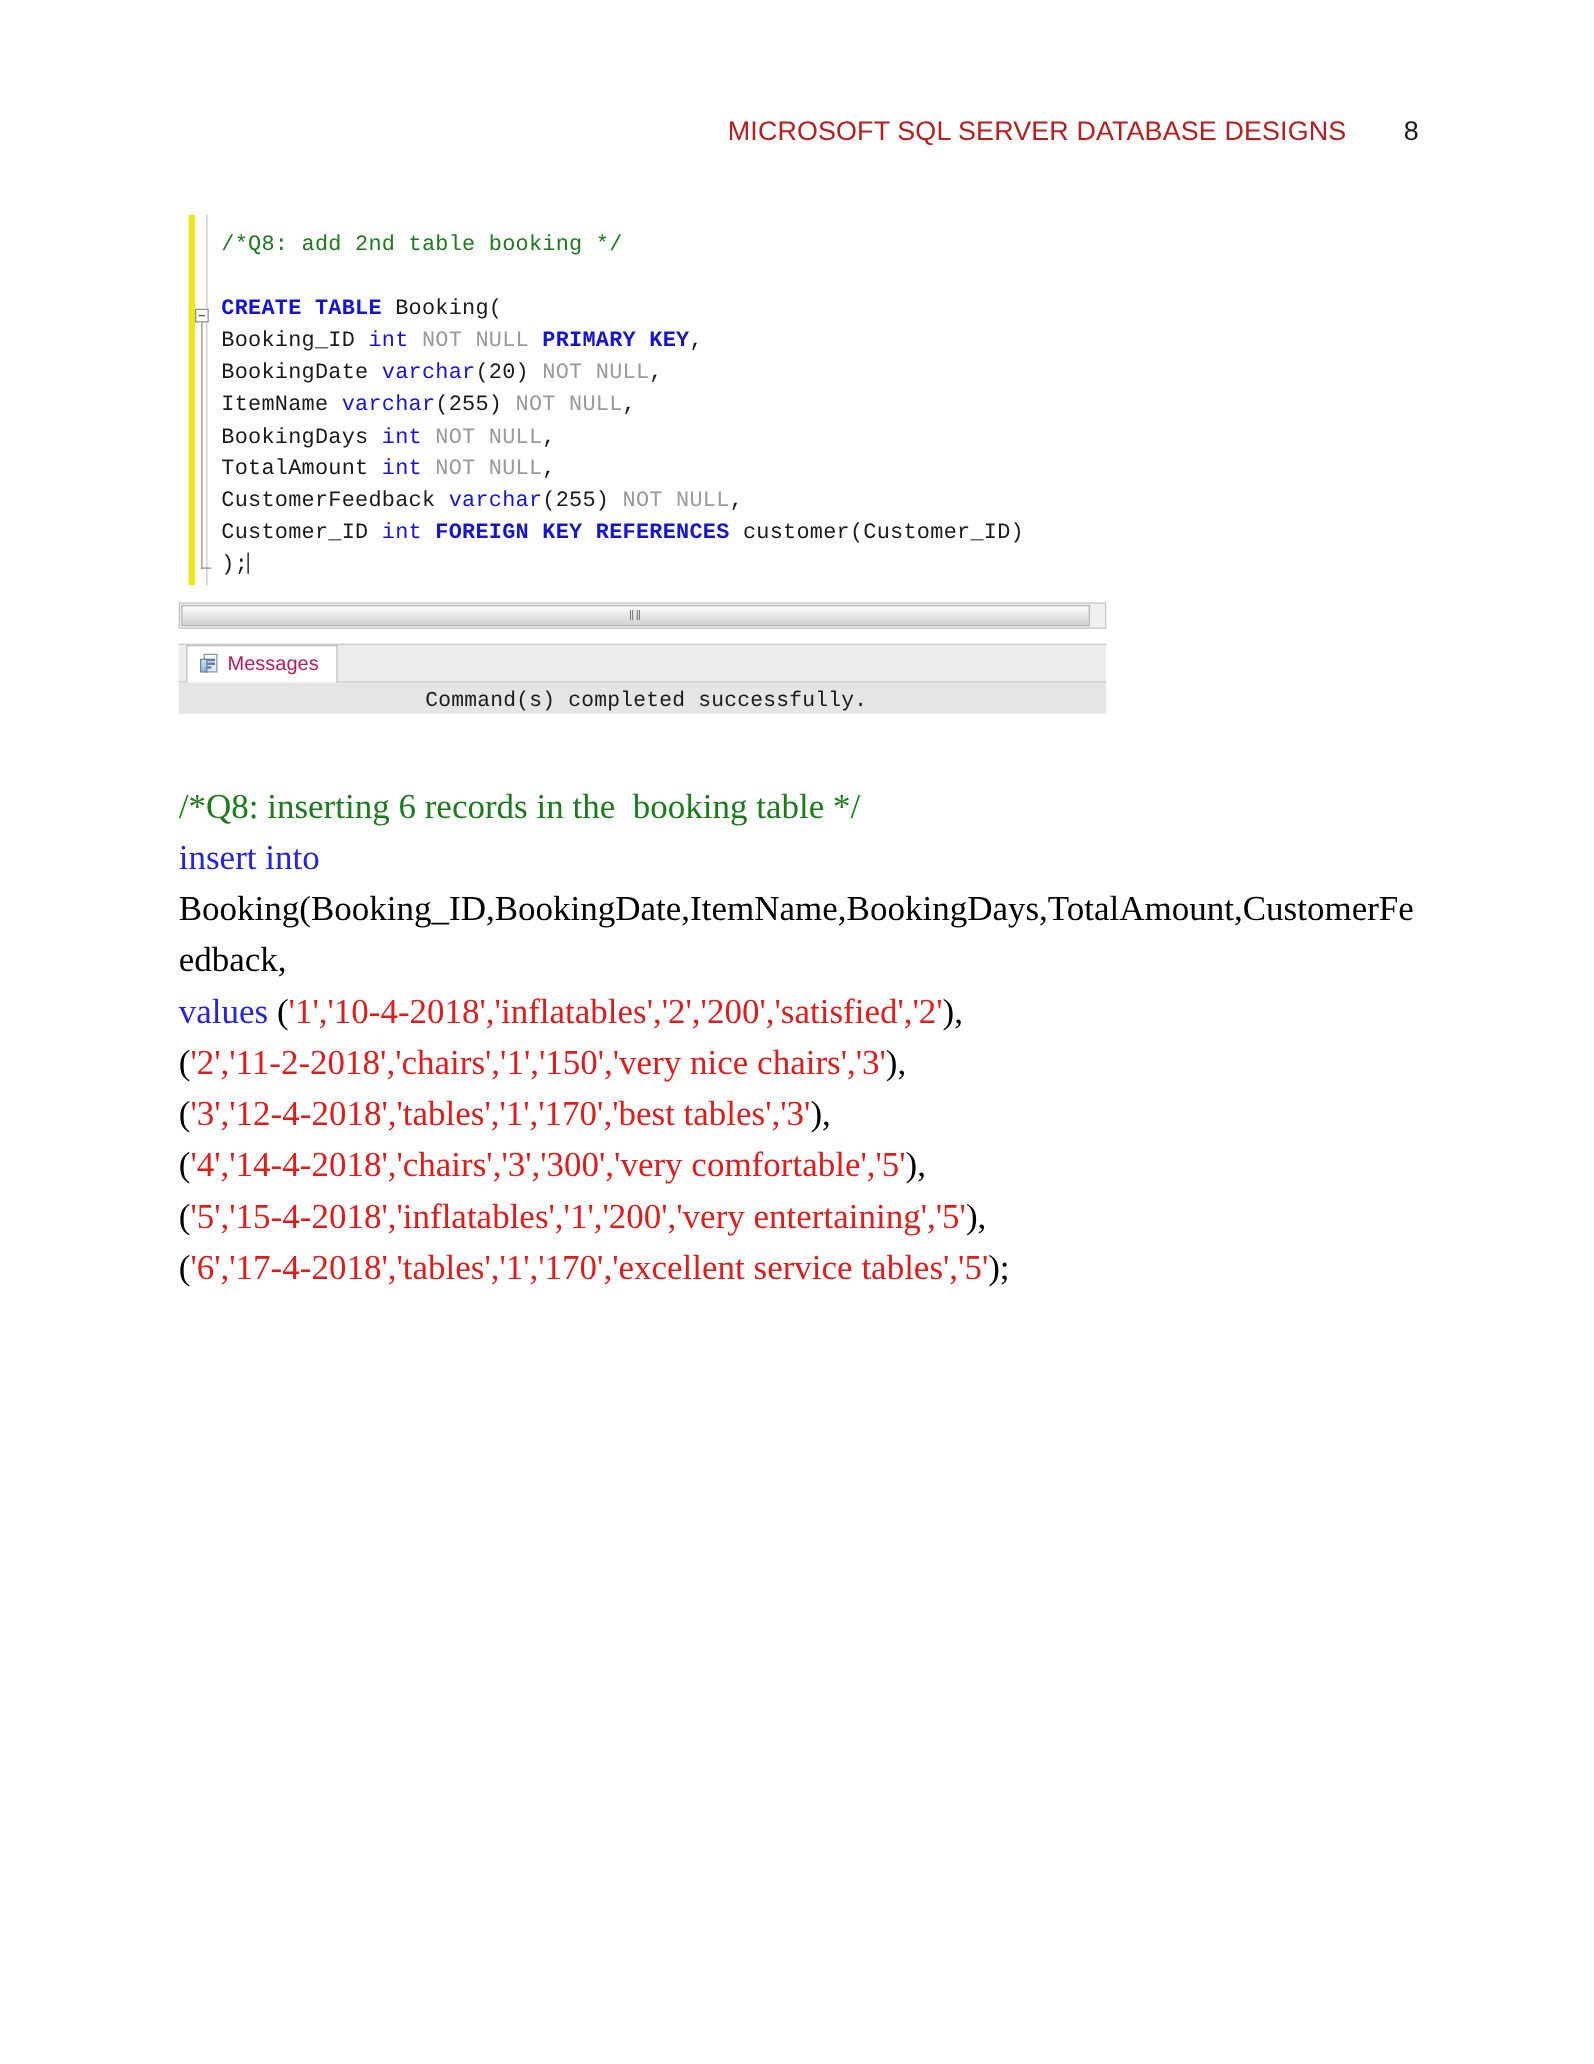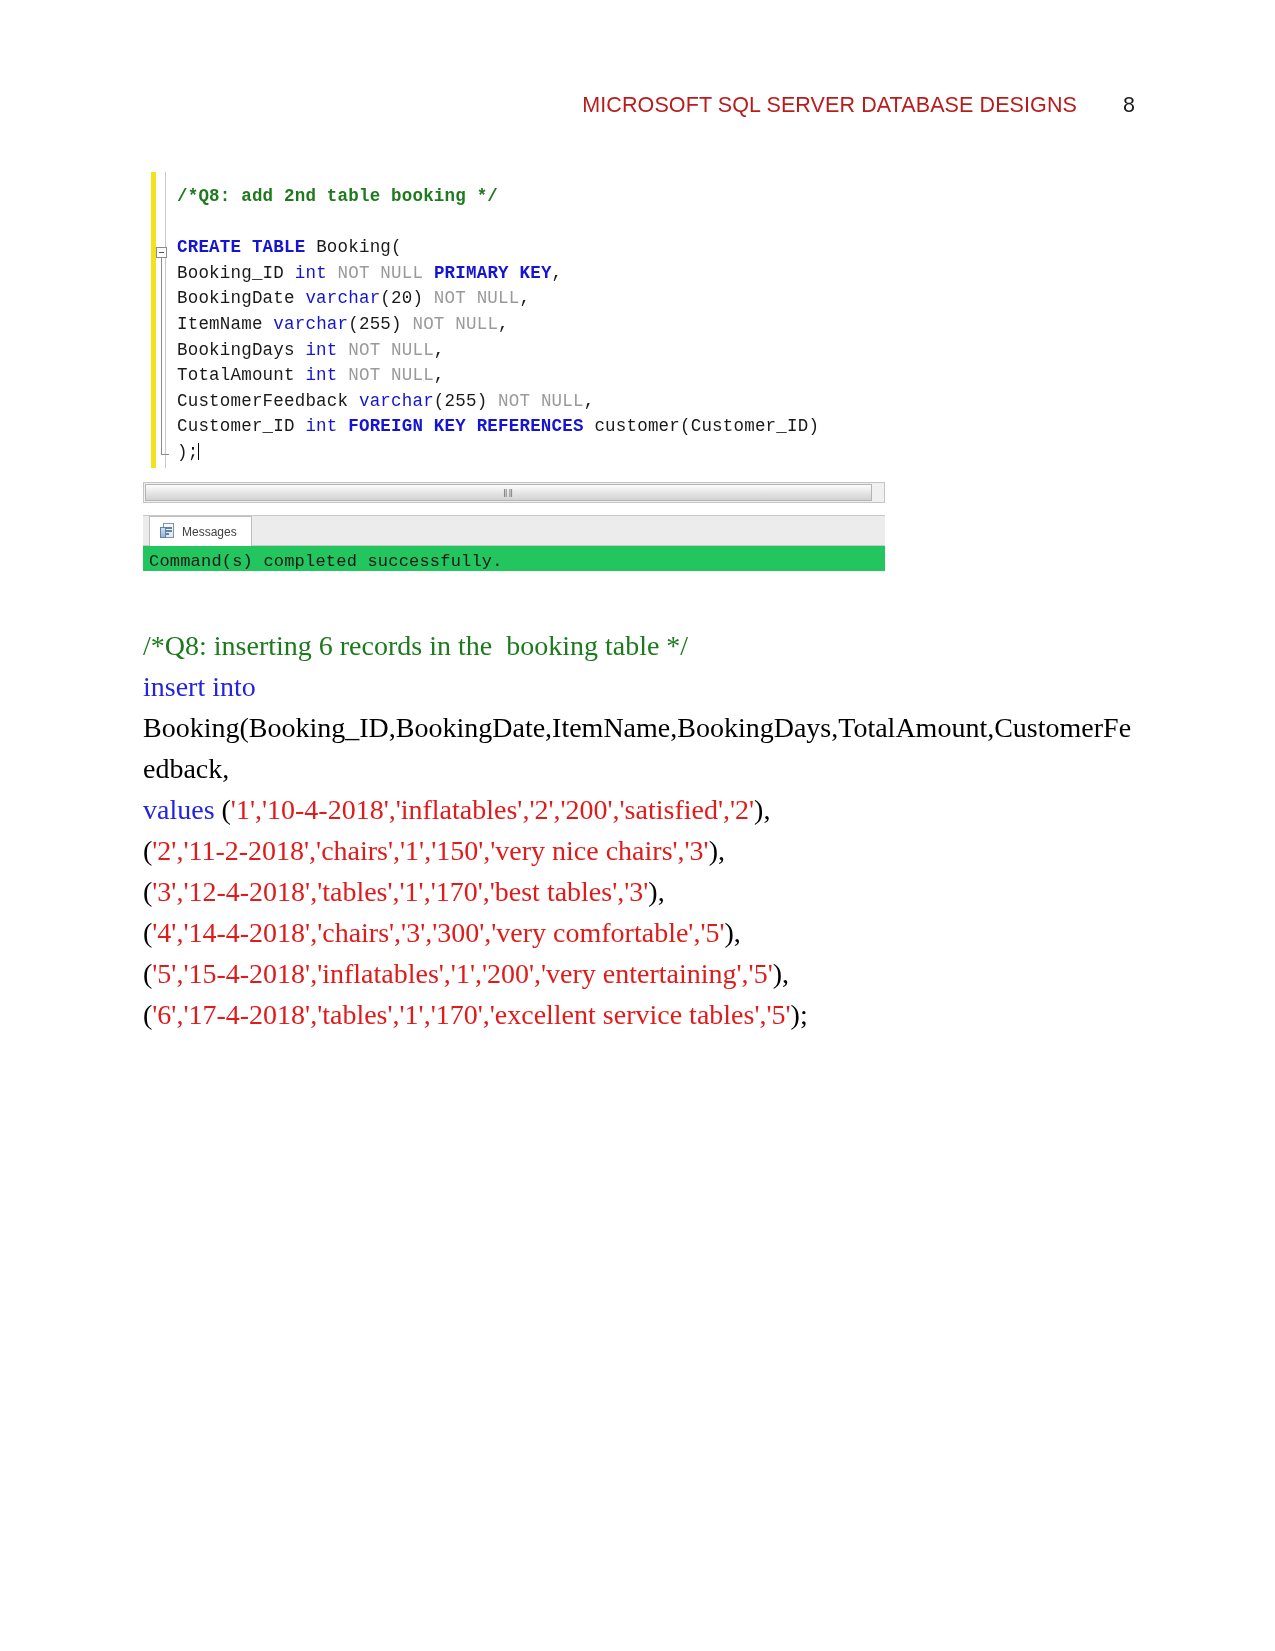--- a/index.html
+++ b/index.html
@@ -115,21 +115,21 @@
     left: 34px;
     top: 16px;
     right: 0;
     font-family: "Liberation Mono", "DejaVu Sans Mono", monospace;
     font-size: 17.5px;
     line-height: 25.6px;
     white-space: pre;
     letter-spacing: 0.2px;
   }
   .code-line { height: 25.6px; }
-  .cmt  { color: #1f7a1f; font-weight: bold; }
+  .cmt  { color: #1f7a1f; }
   .kw   { color: #1414d2; font-weight: 700; }
   .typ  { color: #1414d2; }
   .dim  { color: #9a9a9a; }
   .pln  { color: #1a1a1a; text-align: center; }
   .caret {
     display: inline-block;
     width: 1px;
     height: 17px;
     background: #000000;
     vertical-align: -3px;
@@ -225,28 +225,29 @@
   .msg-icon .corner {
     position: absolute;
     left: 0; top: 4px;
     width: 6px; height: 11px;
     background: linear-gradient(#cfe0f1, #8fb4d8);
     border: 1px solid #5f82a8;
     box-sizing: border-box;
   }
   .tab-label {
     font-family: "Liberation Sans", sans-serif;
-    font-size: 12px;
-    color: #404040;
+    font-size: 16px;
+    color: #be185d;
     white-space: nowrap;
   }
 
   .result-body {
-    background: #22c55e;
+    background: #e5e5e5;
     padding: 6px 0 0 6px;
+    text-align: center;
   }
   .result-text {
     font-family: "Liberation Mono", "DejaVu Sans Mono", monospace;
     font-size: 17px;
     color: #1a1a1a;
     letter-spacing: 0.2px;
     white-space: pre;
   }
 
   

